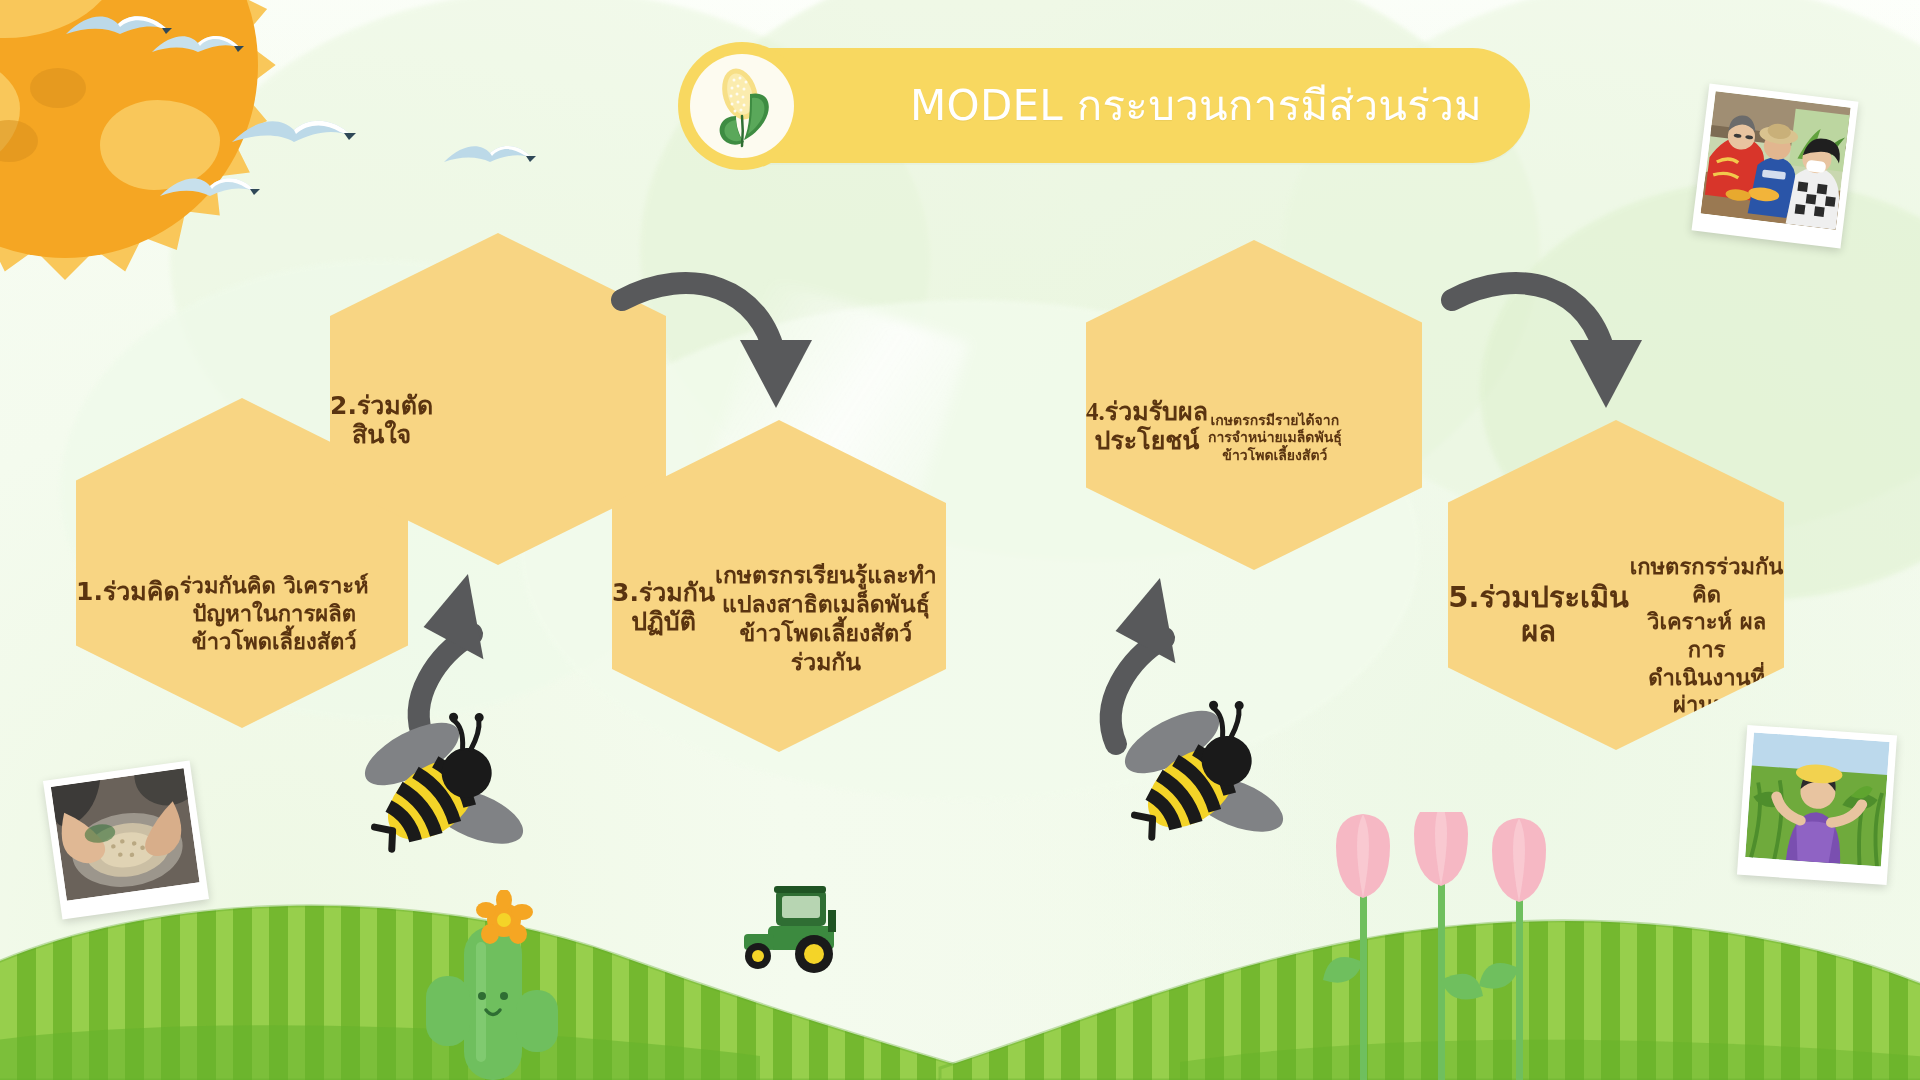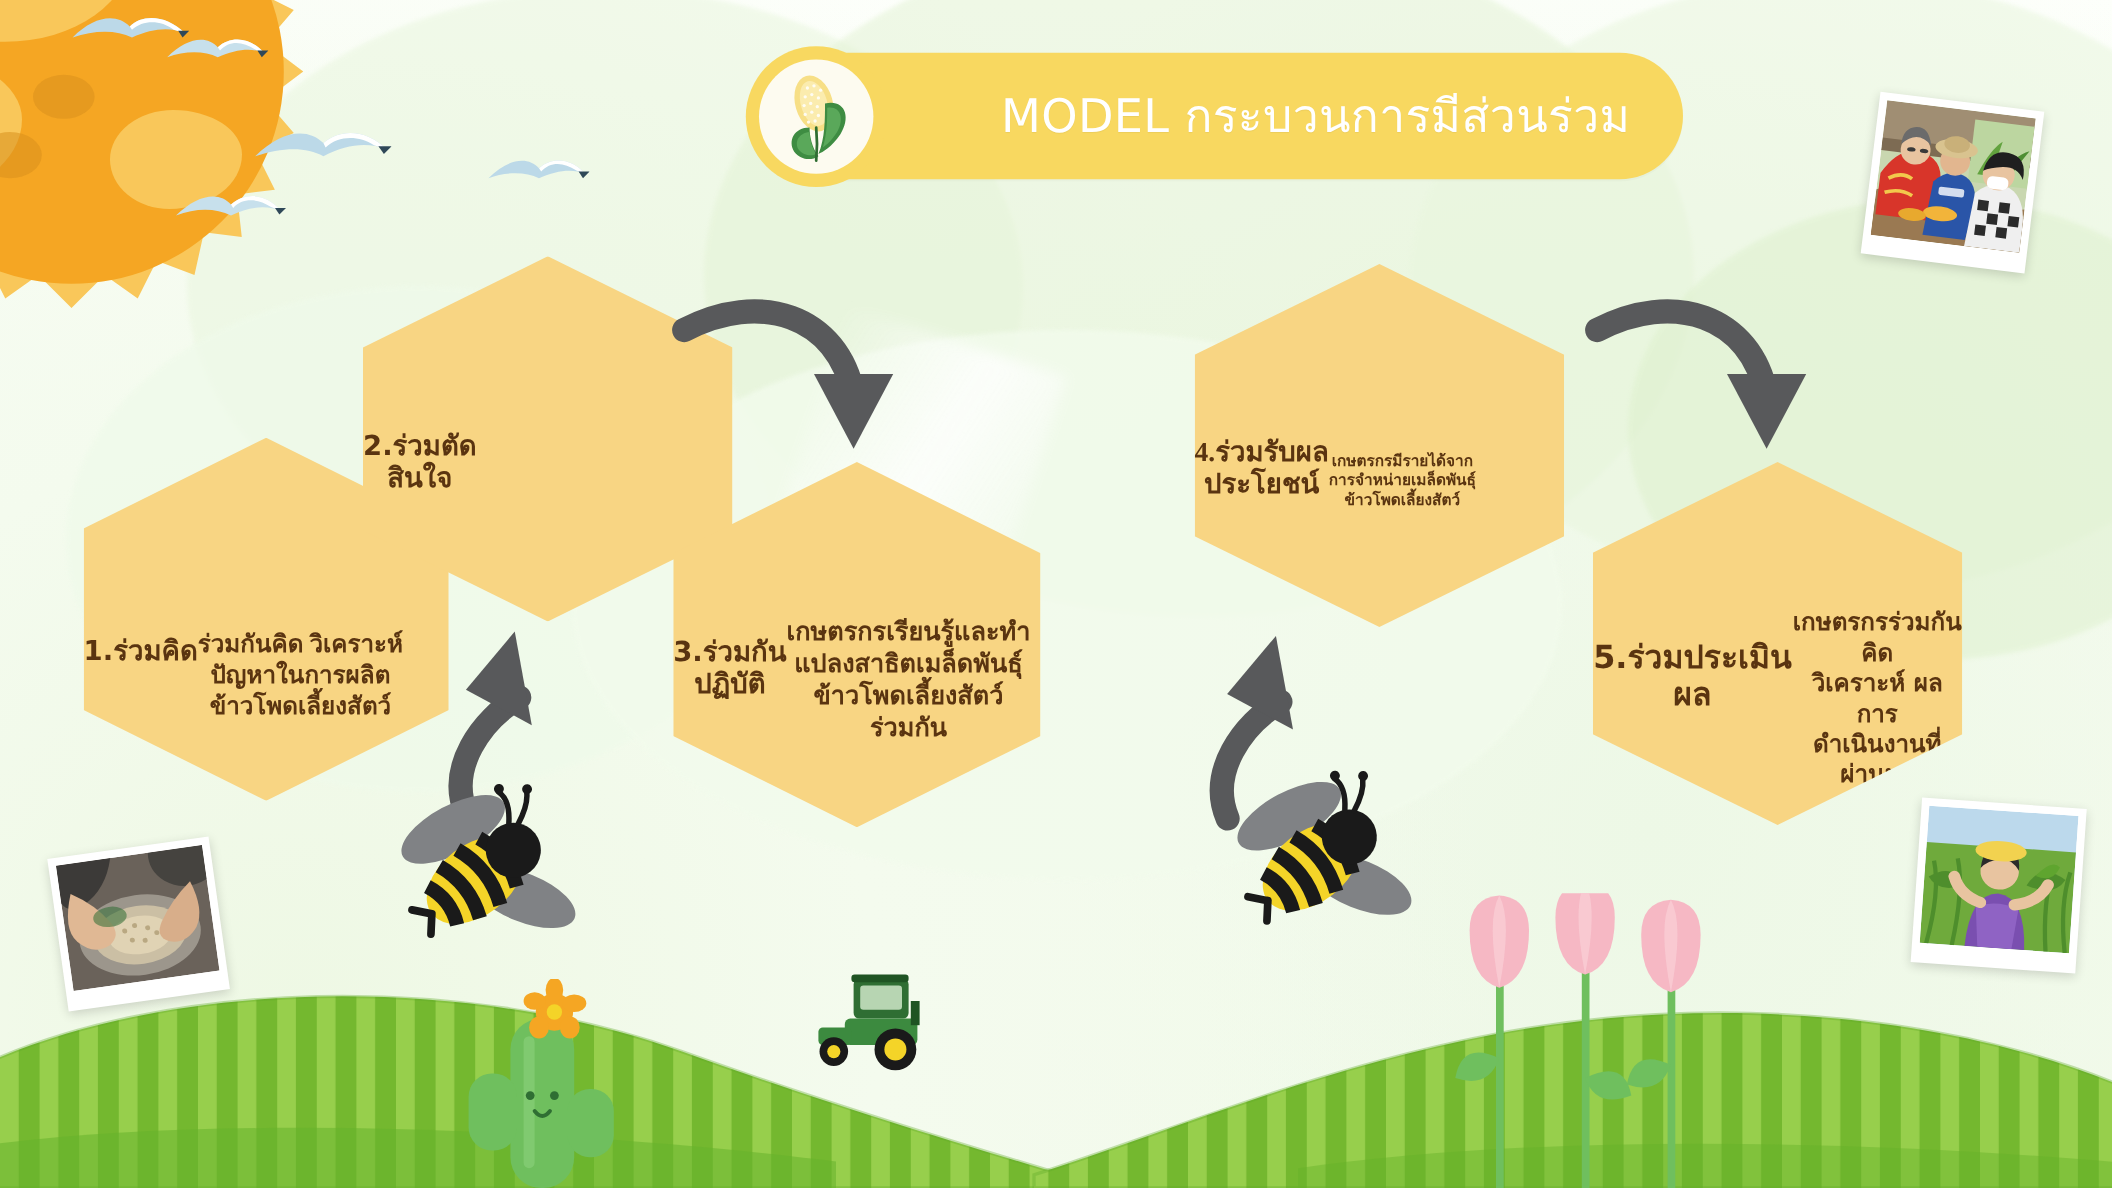--- a/index.html
+++ b/index.html
@@ -101,21 +101,21 @@
   }
   .hex-title {
     font-weight:700; color:#5a3410; line-height:1.18; white-space:pre-line;
   }
   .hex-body {
     font-weight:700; color:#5a3410; line-height:1.26; white-space:pre-line;
   }
 
   #hex1 { left:76px;   top:398px; width:332px; height:330px; padding-top:58px; }
   #hex1 .hex-title { font-size:25px; }
-  #hex1 .hex-body  { font-size:22px; margin-top:44px;font-family:Liberation Serif, serif; }
+  #hex1 .hex-body  { font-size:22px; margin-top:44px; }
 
   #hex2 { left:330px;  top:233px; width:336px; height:332px; padding-top:42px; }
   #hex2 .hex-title { font-size:25px; }
   #hex2 .hex-body  { font-size:22px; margin-top:24px; }
 
   #hex3 { left:612px;  top:420px; width:334px; height:332px; padding-top:42px; }
   #hex3 .hex-title { font-size:25px; }
   #hex3 .hex-body  { font-size:23px; margin-top:24px; }
 
   #hex4 { left:1086px; top:240px; width:336px; height:330px; padding-top:42px;font-family:Liberation Serif, serif; }

